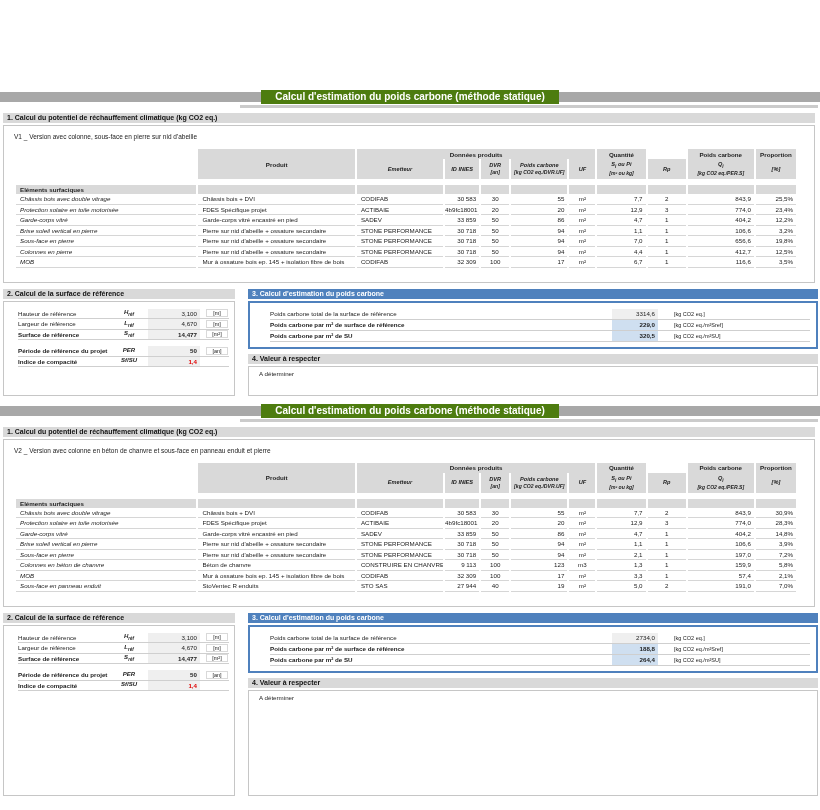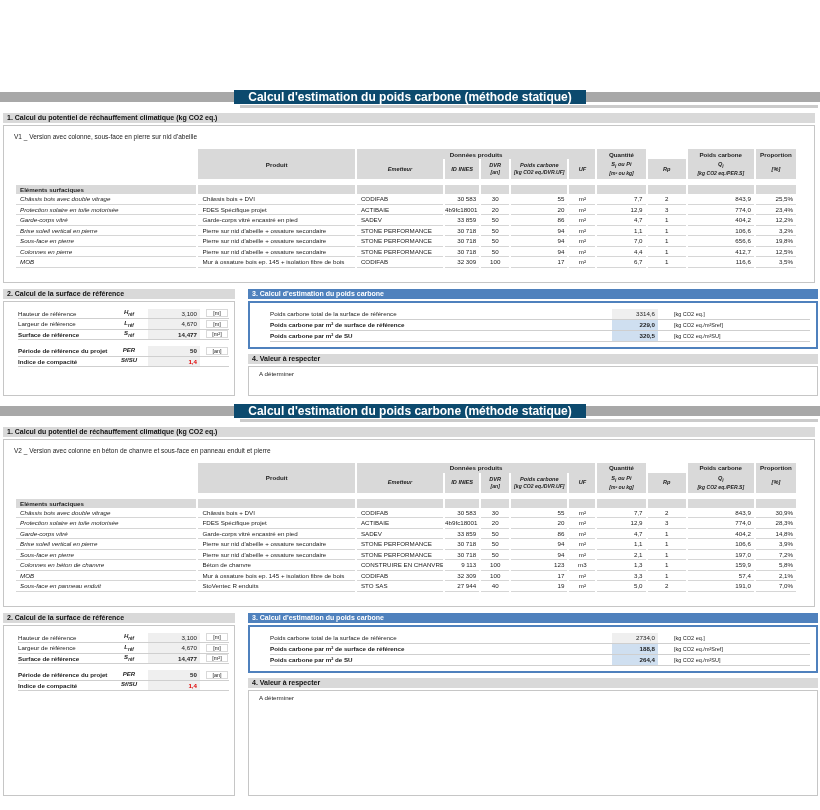--- a/index.html
+++ b/index.html
@@ -5,22 +5,22 @@
   html,body{margin:0;padding:0;background:#fff;}
   body{width:820px;height:810px;position:relative;overflow:hidden;
        font-family:"Liberation Sans",sans-serif;color:#1b1b1b;
        -webkit-font-smoothing:antialiased;}
   #app{padding-top:90px;}
   .block{width:820px;margin-bottom:8px;}
 
   
   .title-bar{height:14px;display:flex;align-items:center;}
   .title-bar::before,.title-bar::after{content:"";flex:1;height:10px;background:#a8a8a8;}
-  .title-cell{height:14px;line-height:14px;background:#0c4a6e;color:#fff;font-weight:bold;
-              font-size:12px;padding:0 14px;white-space:nowrap;}
+  .title-cell{height:14px;line-height:14px;background:#4d7c0f;color:#fff;font-weight:bold;
+              font-size:10px;padding:0 14px;white-space:nowrap;}
   .title-strip{height:3px;background:#cbcbcb;margin:1px 0 0 240px;width:578px;}
 
   
   .bar{height:10px;line-height:10px;background:#d9d9d9;font-size:7px;font-weight:bold;
        padding-left:4px;color:#111;box-sizing:border-box;white-space:nowrap;overflow:hidden;}
   .bar.blue{background:#4f81bd;color:#fff;}
   .sec1-h{margin:5px 0 0 3px;width:812px;}
 
   
   .sec1-box{margin:2px 0 0 3px;width:812px;box-sizing:border-box;border:1px solid #c6c6c6;

